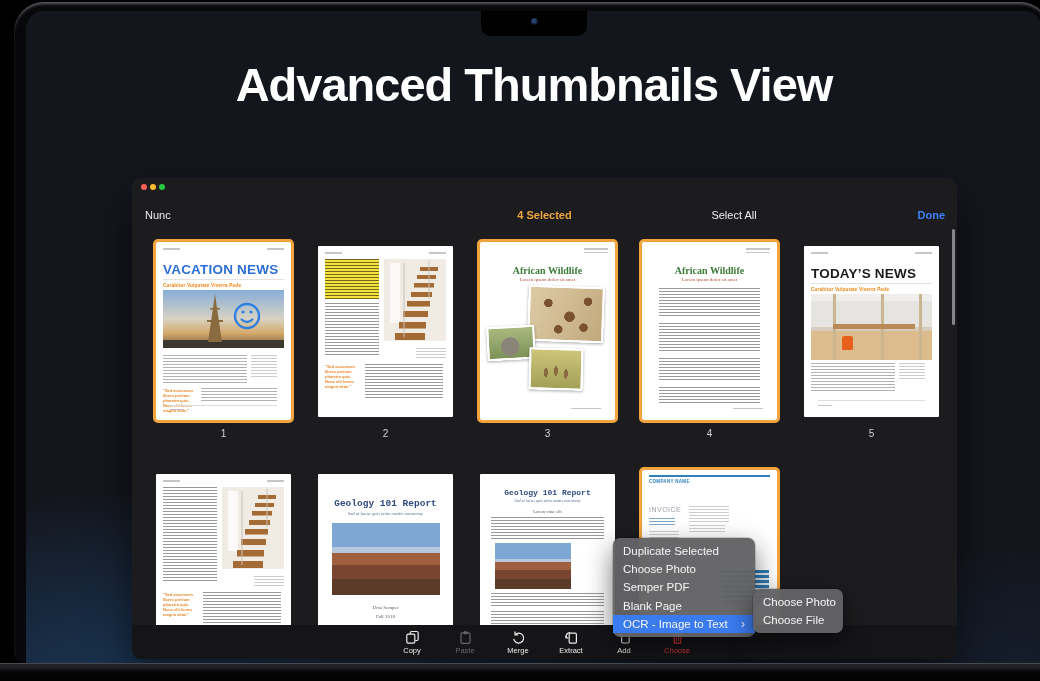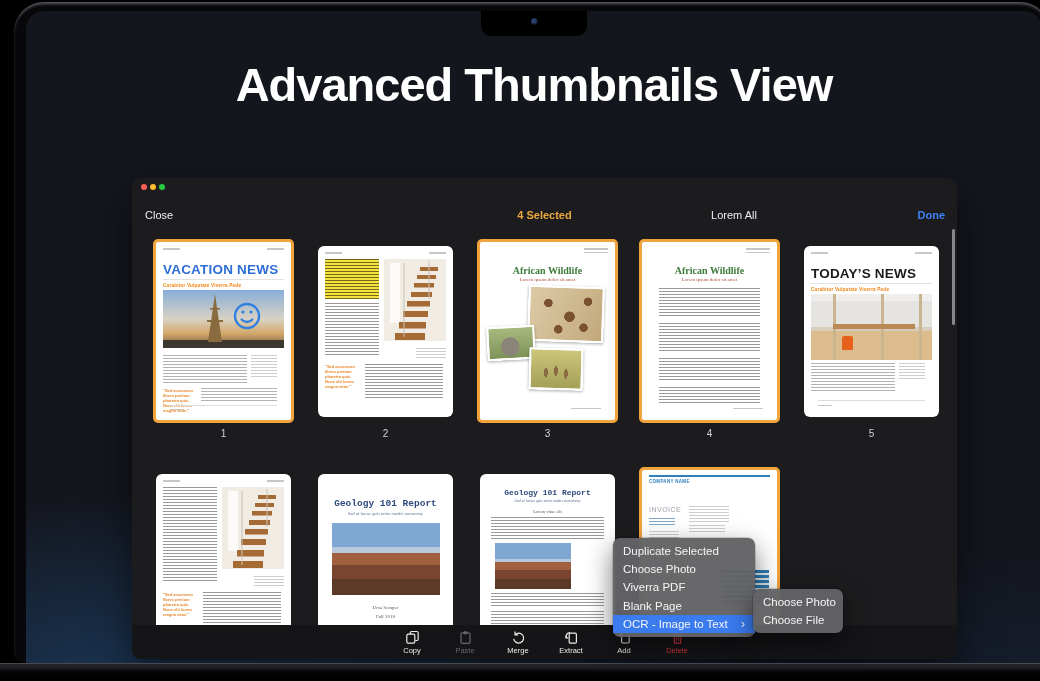--- a/index.html
+++ b/index.html
@@ -41,21 +41,21 @@
   .tb-count { position:absolute; left:0; top:3px; width:100%; text-align:center; color:#eda73f; font-weight:600; }
   .tb-selall { position:absolute; left:560px; top:3px; width:84px; text-align:center; }
   .tb-done { position:absolute; right:12px; top:3px; color:#3d82f7; font-weight:600; }
   .scrollbar { position:absolute; right:2px; top:51px; width:3px; height:96px; background:#98989d; border-radius:2px; opacity:.85; }
 
   
   .cell { position:absolute; width:141px; height:184px; }
   .r1{ top:61px; } .r2{ top:289px; }
   .c1{left:21px}.c2{left:183px}.c3{left:345px}.c4{left:507px}.c5{left:669px}
   .page { position:absolute; background:#fff; overflow:hidden; }
-  .page.un { left:3px; right:3px; top:7px; bottom:6px; border-radius:6px; }
+  .page.un { left:3px; right:3px; top:7px; bottom:6px; border-radius:1px; }
   .page.sel { left:0; right:0; top:0; bottom:0; border:3px solid #f1a33c; border-radius:5px; }
   .pnum { position:absolute; width:141px; top:250px; text-align:center; color:#d2d2d4; font-size:10px; }
 
   
   .tx  { background:repeating-linear-gradient(#b3b3b3 0 1px, transparent 1px 3px); }
   .txd { background:repeating-linear-gradient(#999 0 1px, transparent 1px 3px); }
   .txl { background:repeating-linear-gradient(#cdcdcd 0 1px, transparent 1px 3px); }
   .txy { background-color:#f4e33f; background-image:repeating-linear-gradient(rgba(82,76,16,.8) 0 1px, transparent 1px 3px); }
   .txb { background:repeating-linear-gradient(#7fa6c6 0 1px, transparent 1px 3px); }
   .mh  { height:1.5px; background:#c6c6c6; }
@@ -141,23 +141,23 @@
       <div class="hero-title">Advanced Thumbnails View</div>
 
       <div class="appwin">
         <div class="tl-dots">
           <div class="dot r"></div>
           <div class="dot y"></div>
           <div class="dot g"></div>
         </div>
 
         <div class="win-toolbar">
-          <span class="tb-close">Close</span>
+          <span class="tb-close">Nunc</span>
           <span class="tb-count">4 Selected</span>
-          <span class="tb-selall">Lorem All</span>
+          <span class="tb-selall">Select All</span>
           <span class="tb-done">Done</span>
         </div>
         <div class="scrollbar"></div>
 
         <div class="cell r1 c1">
           <div class="page sel">
             <div class="pad">
               <div class="nl-head">
                   <div></div>
                   <div></div>
@@ -435,29 +435,29 @@
             </svg>
             <span class="tlabel">Add</span>
           </div>
           <div class="tool destructive">
             <svg width="15" height="15" viewBox="0 0 15 15" fill="none" stroke="#e0383e" stroke-width="1.2">
               <path d="M2.6 3.8h9.8"></path>
               <path d="M5.6 3.8V2.6h3.8v1.2"></path>
               <path d="M3.8 3.8l.7 9.4h6l.7-9.4"></path>
               <path d="M6.3 6v5M8.7 6v5" stroke-width="1"></path>
             </svg>
-            <span class="tlabel">Delete</span>
+            <span class="tlabel">Choose</span>
           </div>
         </div>
       </div>
 
       <div class="ctx ctx-main">
         <div class="ctx-item">Duplicate Selected</div>
         <div class="ctx-item">Choose Photo</div>
-        <div class="ctx-item">Viverra PDF</div>
+        <div class="ctx-item">Semper PDF</div>
         <div class="ctx-item">Blank Page</div>
         <div class="ctx-item hl">
           <span>OCR - Image to Text</span>
           <span class="ctx-arrow">›</span>
         </div>
       </div>
       <div class="ctx ctx-sub">
         <div class="ctx-item">Choose Photo</div>
         <div class="ctx-item">Choose File</div>
       </div>

